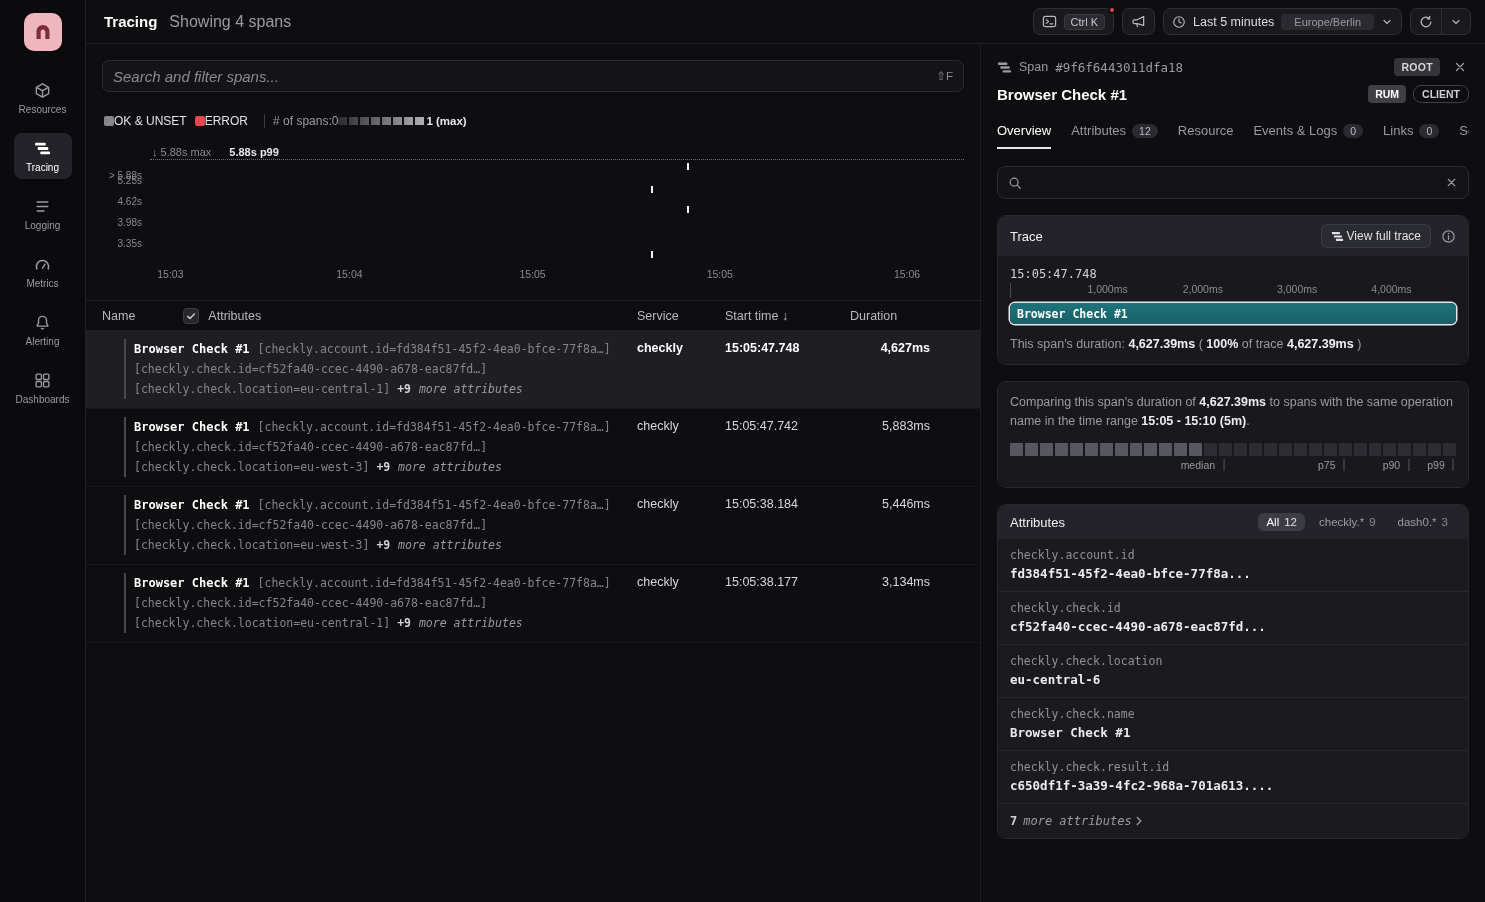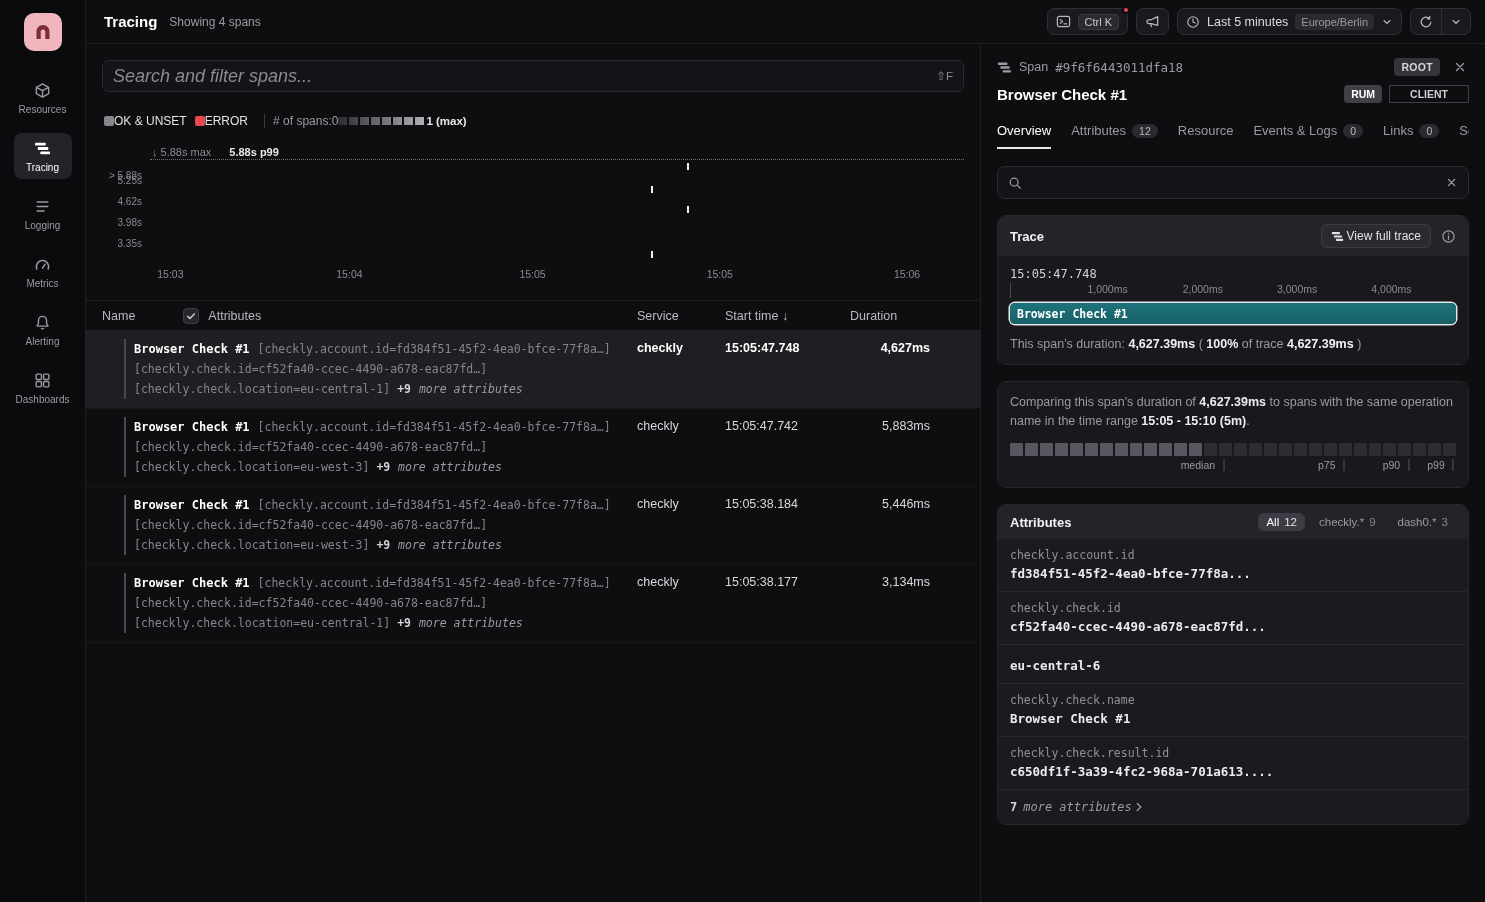--- a/index.html
+++ b/index.html
@@ -21,44 +21,44 @@
   .nav-item{width:58px;padding:7px 0 6px;border-radius:8px;display:flex;flex-direction:column;
     align-items:center;gap:5px;color:#9a9aa0;font-size:10px;cursor:pointer}
   .nav-item svg{width:17px;height:17px}
   .nav-item.active{background:#232329;color:#fff}
 
   
   .rightcol{flex:1;display:flex;flex-direction:column;min-width:0}
   .topbar{height:44px;flex-shrink:0;border-bottom:1px solid #1f1f23;display:flex;
     align-items:center;padding:0 14px 0 18px;gap:12px}
   .topbar h1{font-size:15px;font-weight:bold;color:#fff}
-  .topbar .subtitle{font-size:12px;color:#9a9aa0}
+  .topbar .subtitle{font-size:16px;color:#9a9aa0}
   .topbar-right{margin-left:auto;display:flex;align-items:center;gap:8px}
   .tb-btn{position:relative;display:flex;align-items:center;gap:7px;height:27px;padding:0 8px;
     background:#1a1a1e;border:1px solid #2e2e33;border-radius:7px;color:#b9b9bf;cursor:pointer;font-size:12px}
   .kbd{background:#2a2a30;border:1px solid #3a3a41;border-radius:4px;padding:1px 6px;
     font-size:11px;color:#c8c8ce}
   .notif-dot{position:absolute;top:-3px;right:-3px;width:8px;height:8px;border-radius:50%;
     background:#e5484d;border:2px solid #0e0e10}
-  .tz-badge{background:#2a2a30;border-radius:4px;padding:2px 6px;font-size:11px;color:#9a9aa0}
+  .tz-badge{background:#2a2a30;border-radius:4px;padding:2px 13px;font-size:11px;color:#9a9aa0}
   .tb-btn .lbl{color:#dcdce0;font-size:12.5px}
   .tb-group{display:flex;align-items:center;height:27px;background:#1a1a1e;
     border:1px solid #2e2e33;border-radius:7px;overflow:hidden}
   .tb-group button{background:none;border:none;color:#b9b9bf;height:100%;padding:0 8px;
     display:flex;align-items:center;cursor:pointer}
   .tb-group .sep{width:1px;height:100%;background:#2e2e33}
 
   .content-row{flex:1;display:flex;min-height:0}
 
   
   .main{flex:1;min-width:0;display:flex;flex-direction:column;overflow:hidden}
   .searchbar{margin:16px 16px 0;height:32px;background:#141418;border:1px solid #2b2b30;
     border-radius:7px;display:flex;align-items:center;padding:0 10px;gap:8px}
   .searchbar input{flex:1;background:none;border:none;outline:none;color:#86efac;
-    font-size:18px;}
+    font-size:15px;}
   .searchbar input::placeholder{color:#8a8a90;font-style:italic}
   .search-hint{color:#8a8a90;font-size:11.5px}
 
   .legend{margin:22px 18px 0;display:flex;align-items:center;font-size:12px}
   .sq{width:10px;height:10px;border-radius:2px}
   .sq.ok{background:#86868c}
   .sq.err{background:#e5484d}
   .legend .lab{color:#e3e3e6;margin-right:8px}
   .vdiv{width:1px;height:14px;background:#3a3a40;margin:0 8px}
   .grad{width:88px;height:8px;border-radius:2px;
@@ -107,33 +107,33 @@
     display:flex;flex-direction:column;overflow:hidden;background:#0e0e10}
   .d-row1{display:flex;align-items:center;gap:7px;font-size:12.5px}
   .badge-root{background:#34343a;color:#d6d6da;font-size:10.5px;font-weight:bold;
     border-radius:4px;padding:3px 7px;letter-spacing:.3px}
   .closebtn{background:none;border:none;color:#9a9aa0;cursor:pointer;padding:2px;margin-left:4px}
   .d-row2{display:flex;align-items:center;gap:7px;margin-top:9px}
   .d-row2 h2{font-size:15px;font-weight:bold;color:#fff}
   .badge-filled{background:#3f3f46;color:#fff;font-size:10.5px;font-weight:bold;
     border-radius:4px;padding:3px 7px}
   .badge-outline{border:1px solid #3f3f46;color:#cfcfd4;font-size:10.5px;font-weight:bold;
-    border-radius:0;padding:2px 20px}
+    border-radius:8px;padding:2px 8px}
   .tabs{display:flex;gap:20px;margin-top:20px;white-space:nowrap;overflow:hidden;font-size:13px}
   .tab{display:flex;align-items:center;gap:6px;color:#9a9aa0;padding-bottom:9px;
     border-bottom:2px solid transparent;cursor:pointer}
   .tab.active{color:#fff;border-bottom-color:#e8e8ea}
   .tab-badge{background:#2a2a30;color:#b9b9bf;border-radius:9px;padding:1px 7px;font-size:10.5px}
   .d-search{margin-top:17px;height:33px;background:#141418;border:1px solid #2b2b30;
     border-radius:8px;display:flex;align-items:center;gap:8px;padding:0 10px;flex-shrink:0}
   .d-search input{flex:1;background:none;border:none;outline:none;color:#d6d6da;font-size:12.5px}
 
   .card{margin-top:16px;border:1px solid #27272c;border-radius:9px;overflow:hidden;flex-shrink:0}
   .card-head{background:#232329;padding:8px 12px;display:flex;align-items:center;gap:10px}
-  .card-title{font-size:13px;font-weight:bold;color:#f2f2f4}
+  .card-title{font-size:13px;font-weight:normal;color:#f2f2f4}
   .card-body{background:#19191d;padding:11px 12px 13px}
   .vft{display:flex;align-items:center;gap:3px;background:#2a2a31;border:1px solid #3c3c44;
     border-radius:6px;color:#e2e2e6;font-size:12px;padding:4px 9px;cursor:pointer}
   .infoicon{color:#9a9aa0;cursor:pointer}
 
   .t-start{font-size:12px;color:#d2d2d6}
   .t-axis{position:relative;height:15px;margin-top:2px;border-left:1px solid #4a4a52;
     font-size:10.5px;color:#8a8a90}
   .t-axis span{position:absolute;transform:translateX(-50%)}
   .t-bar{margin-top:5px;height:21px;border-radius:5px;background:linear-gradient(#1e747b,#175f66);
@@ -619,20 +619,21 @@
           <div class="attrs-body">
             <div class="attr-row">
               <div class="attr-key mono">checkly.account.id</div>
               <div class="attr-val mono">fd384f51-45f2-4ea0-bfce-77f8a...</div>
             </div>
             <div class="attr-row">
               <div class="attr-key mono">checkly.check.id</div>
               <div class="attr-val mono">cf52fa40-ccec-4490-a678-eac87fd...</div>
             </div>
             <div class="attr-row">
+              <div class="attr-key mono">checkly.check.location</div>
               <div class="attr-val mono">eu-central-6</div>
             </div>
             <div class="attr-row">
               <div class="attr-key mono">checkly.check.name</div>
               <div class="attr-val mono">Browser Check #1</div>
             </div>
             <div class="attr-row">
               <div class="attr-key mono">checkly.check.result.id</div>
               <div class="attr-val mono">c650df1f-3a39-4fc2-968a-701a613....</div>
             </div>

